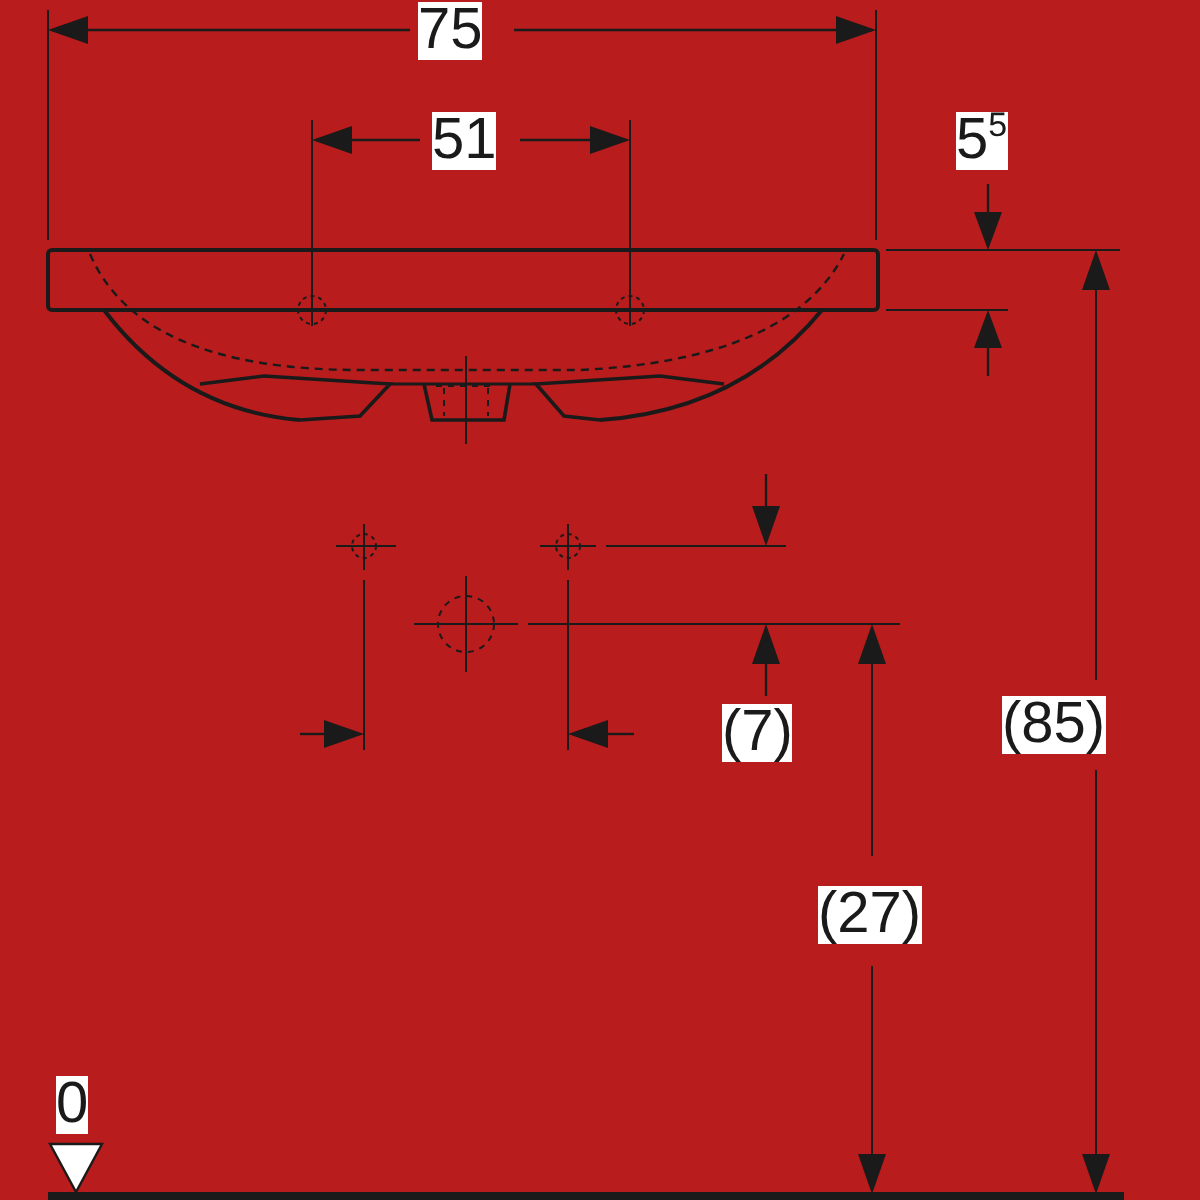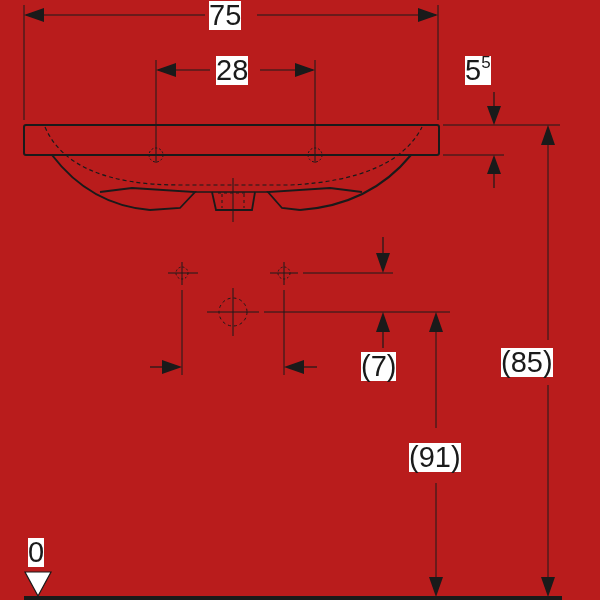--- a/index.html
+++ b/index.html
@@ -101,19 +101,19 @@
       <line x1="436" y1="483" x2="436" y2="582" stroke-width="1"></line>
       <polygon points="436,312 429,332 443,332" fill="#1a1a1a" stroke="none"></polygon>
       <polygon points="436,597 429,577 443,577" fill="#1a1a1a" stroke="none"></polygon>
 
       <line x1="24" y1="598" x2="562" y2="598" stroke-width="4"></line>
       <polygon points="25,572 51,572 38,596" fill="#fff" stroke-width="1.2"></polygon>
     </g>
   </svg>
 
   <div class="lbl big" style="left:209px;top:1px;">75</div>
-  <div class="lbl big" style="left:216px;top:56px;">28</div>
-  <div class="lbl big" style="left:465px;top:56px;text-align:right;"><span>5</span><span class="sup">5</span></div>
+  <div class="lbl big" style="left:216px;top:56px;">51</div>
+  <div class="lbl big" style="left:478px;top:56px;text-align:right;"><span>5</span><span class="sup">5</span></div>
   <div class="lbl big" style="left:361px;top:352px;">(7)</div>
-  <div class="lbl big" style="left:409px;top:443px;">(91)</div>
+  <div class="lbl big" style="left:409px;top:443px;">(27)</div>
   <div class="lbl big" style="left:501px;top:348px;">(85)</div>
   <div class="lbl big" style="left:28px;top:538px;">0</div>
 </div>
 
 </body></html>

